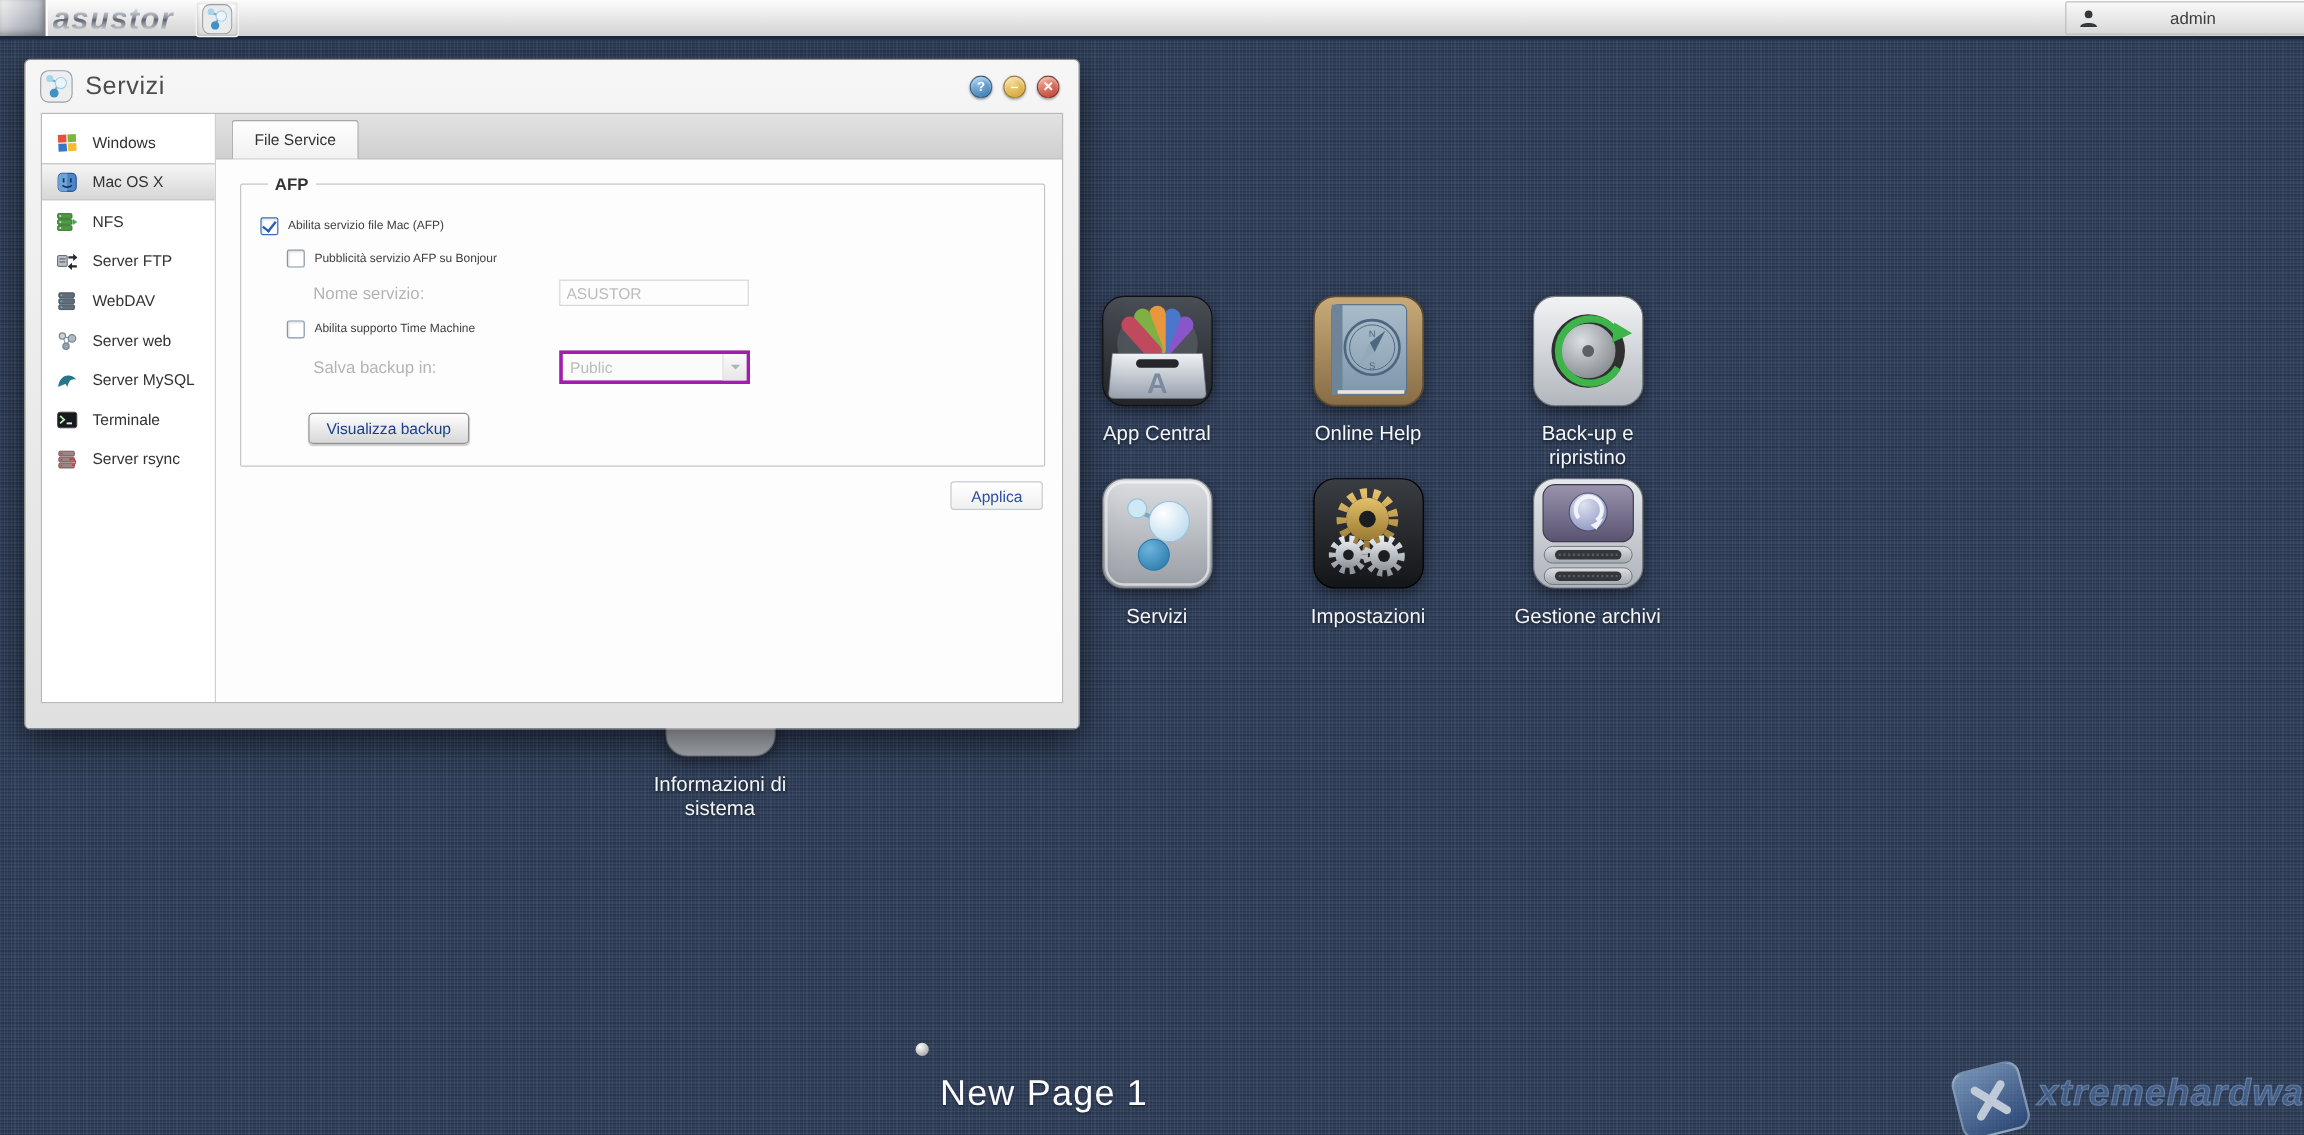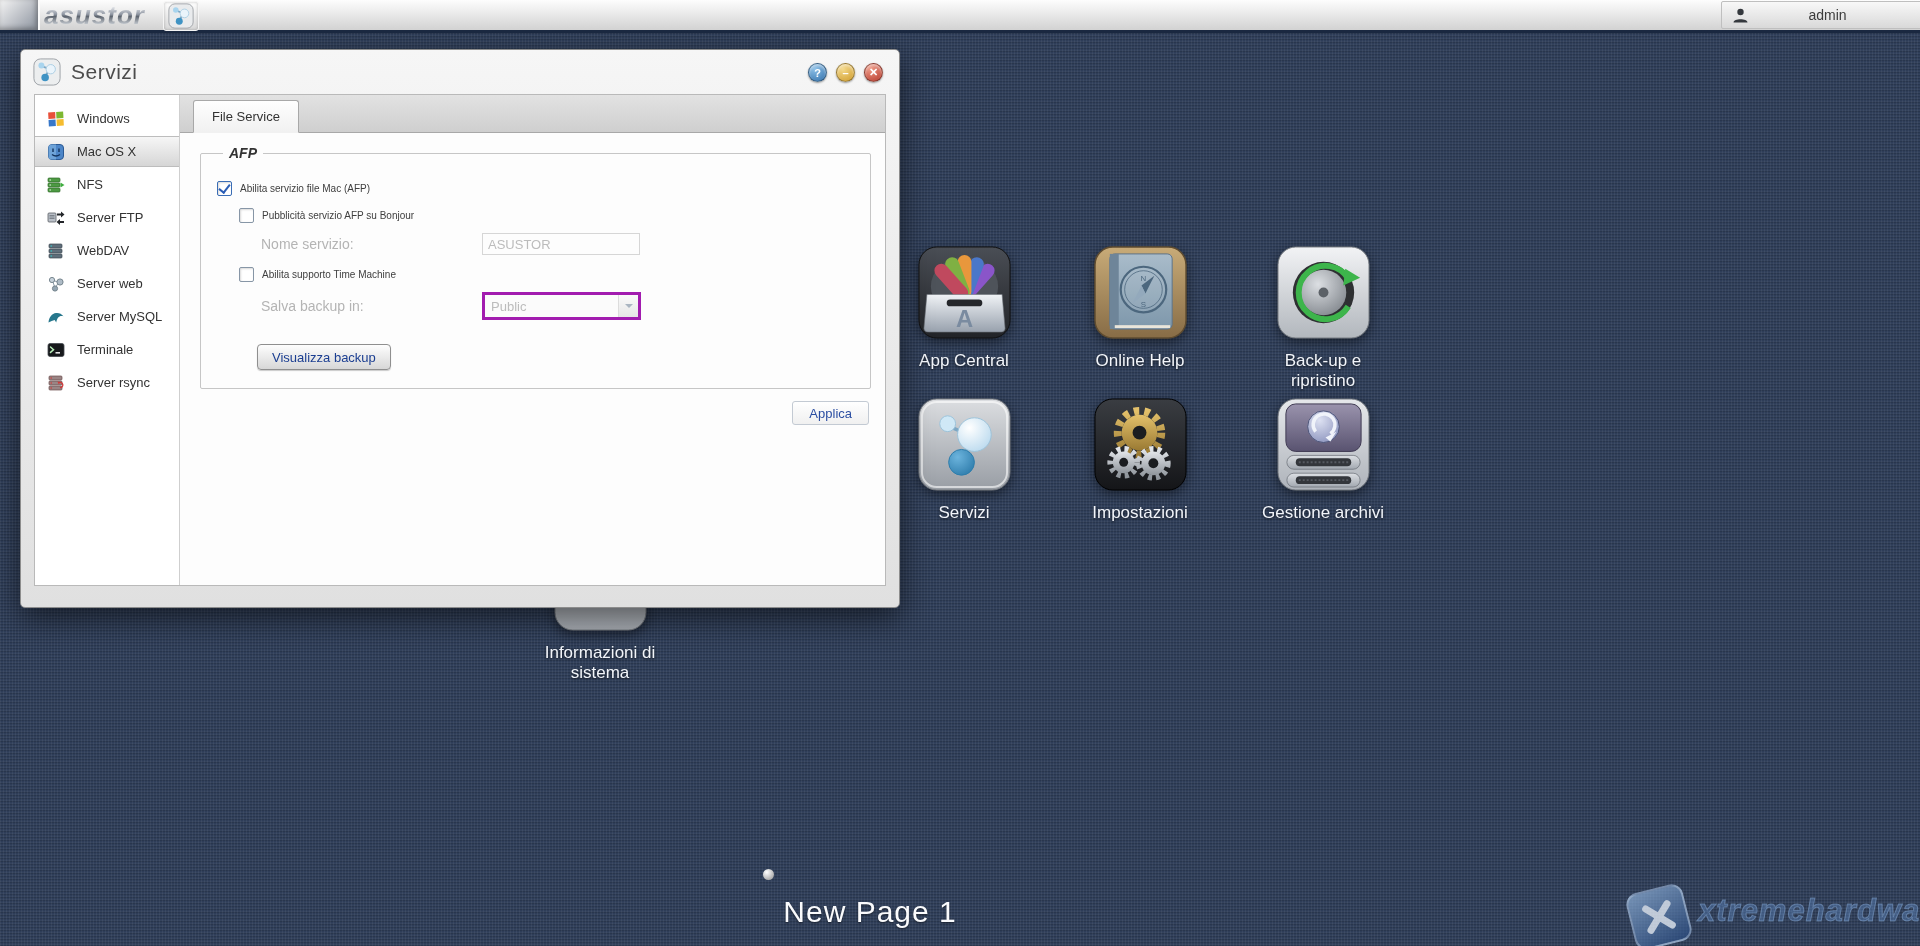--- a/index.html
+++ b/index.html
@@ -60,30 +60,30 @@
   .side-label{white-space:nowrap;}
 
   .content{flex:1;display:flex;flex-direction:column;min-width:0;}
   .tabstrip{height:37px;background:linear-gradient(#e2e2e2,#cfcfcf);border-bottom:1px solid #a8a8a8;position:relative;}
   .tab.active{position:absolute;left:13px;top:5px;height:31px;padding:0 18px;
     background:linear-gradient(#fefefe,#f1f1f1);border:1px solid #a8a8a8;border-bottom:1px solid #f1f1f1;
     border-radius:3px 3px 0 0;display:flex;align-items:center;font-size:13px;color:#333;cursor:pointer;}
   .panel{flex:1;background:#fdfdfd;position:relative;padding:12px 14px 0 20px;box-sizing:border-box;}
 
   fieldset.afp{border:1px solid #c6c6c6;border-radius:2px;margin:0;padding:8px 16px 16px;}
-  fieldset.afp legend{font-size:14px;font-weight:bold;color:#333;padding:0 6px;margin-left:6px;font-style:italic;}
+  fieldset.afp legend{font-size:14px;font-weight:bold;color:#333;padding:0 6px;margin-left:6px;}
   .chk-row{display:flex;align-items:center;gap:8px;margin-top:12px;}
   .lvl1{margin-left:22px;}
   .checkbox{width:13px;height:13px;background:#fff;border:1px solid #8796a6;border-radius:2px;
     position:relative;box-shadow:inset 1px 1px 2px rgba(0,0,0,.15);cursor:pointer;flex:0 0 auto;}
   .checkbox.checked{border-color:#3a6db5;}
   .checkbox.checked::after{content:"";position:absolute;left:3px;top:0;width:5px;height:9px;
     border:solid #2a5db5;border-width:0 2px 2px 0;transform:rotate(38deg);}
   .chk-label{font-size:10px;color:#404040;}
-  .field-row{display:flex;align-items:center;margin:10px 0 10px 44px;gap:16px;}
+  .field-row{display:flex;align-items:center;margin:10px 0 10px 44px;}
   .flabel{width:205px;font-size:14px;color:#b4b4b4;}
   input.txt{width:146px;height:20px;border:1px solid #d6d6d6;background:#fdfdfd;color:#bcbcbc;
     font-size:13px;padding:0 5px;font-family:inherit;box-sizing:content-box;}
   .select-box{width:153px;height:22px;border:3px solid #a21caf;background:#fbfbfb;display:flex;align-items:stretch;}
   .select-text{flex:1;font-size:13px;color:#bcbcbc;padding-left:6px;display:flex;align-items:center;}
   .select-arrow{width:19px;border-left:1px solid #dcdcdc;background:linear-gradient(#fafafa,#e6e6e6);
     display:flex;align-items:center;justify-content:center;}
   .select-arrow::after{content:"";border:4px solid transparent;border-top-color:#aab5c1;margin-top:4px;}
   .view-backup{margin:14px 0 2px 40px;height:26px;padding:0 14px;font-size:13px;color:#1b3e91;
     background:linear-gradient(#fefefe,#d7d7d7);border:1px solid #8f8f8f;border-radius:4px;

